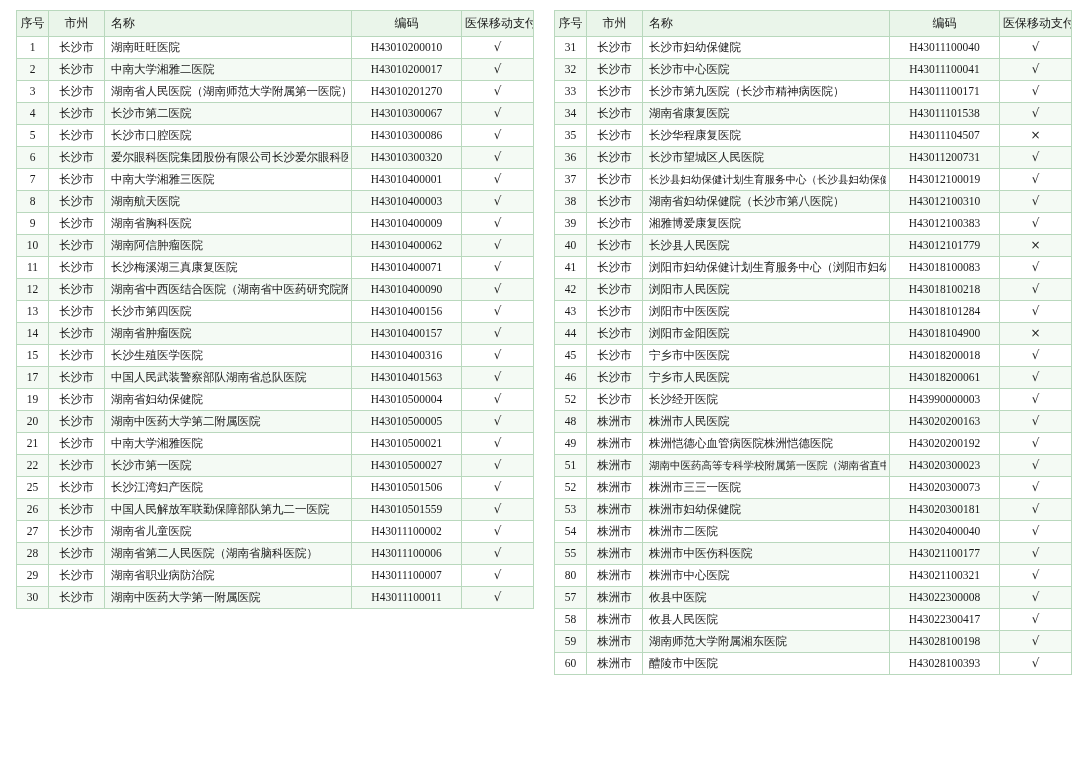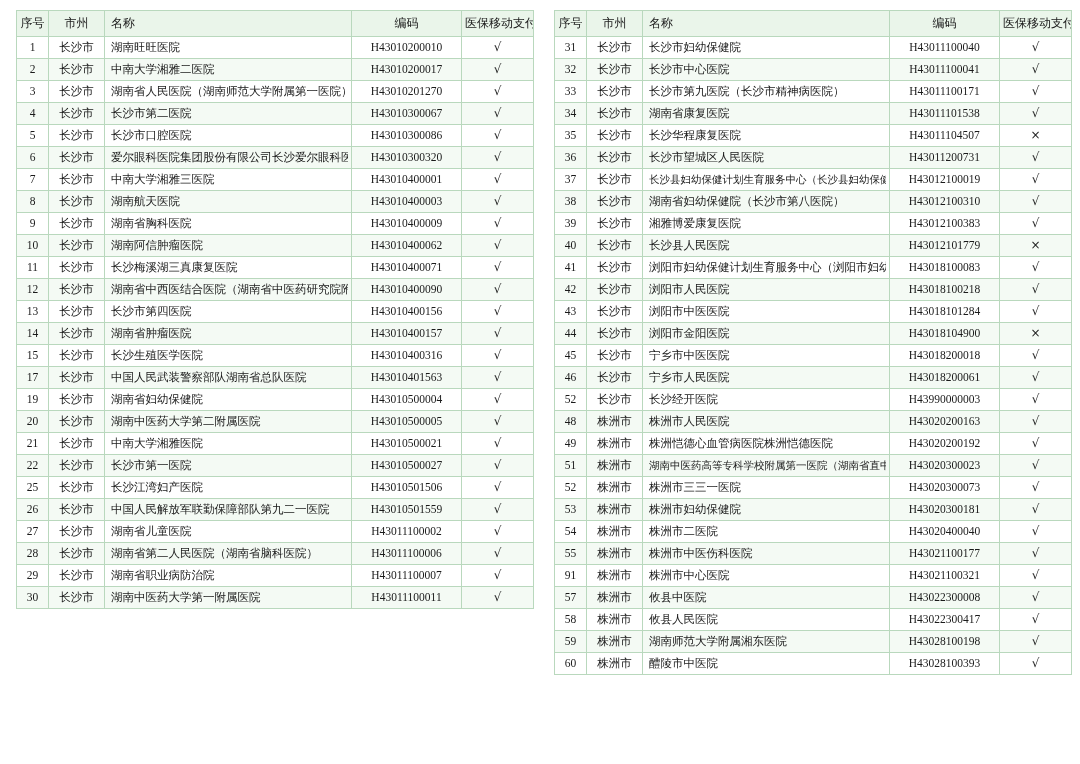--- a/index.html
+++ b/index.html
@@ -550,21 +550,21 @@
           <tr>
             <td class="c-no">55</td>
             <td class="c-city">株洲市</td>
             <td class="c-name">
               <span class="name-cell">株洲市中医伤科医院</span>
             </td>
             <td class="c-code">H43021100177</td>
             <td class="c-pay"><span class="mark">√</span></td>
           </tr>
           <tr>
-            <td class="c-no">91</td>
+            <td class="c-no">80</td>
             <td class="c-city">株洲市</td>
             <td class="c-name">
               <span class="name-cell">株洲市中心医院</span>
             </td>
             <td class="c-code">H43021100321</td>
             <td class="c-pay"><span class="mark">√</span></td>
           </tr>
           <tr>
             <td class="c-no">57</td>
             <td class="c-city">株洲市</td>

